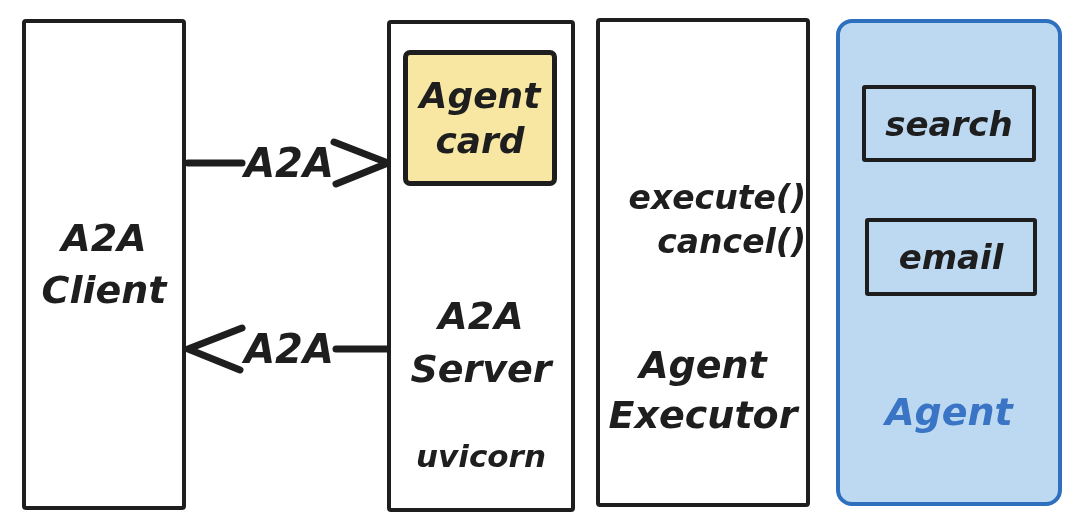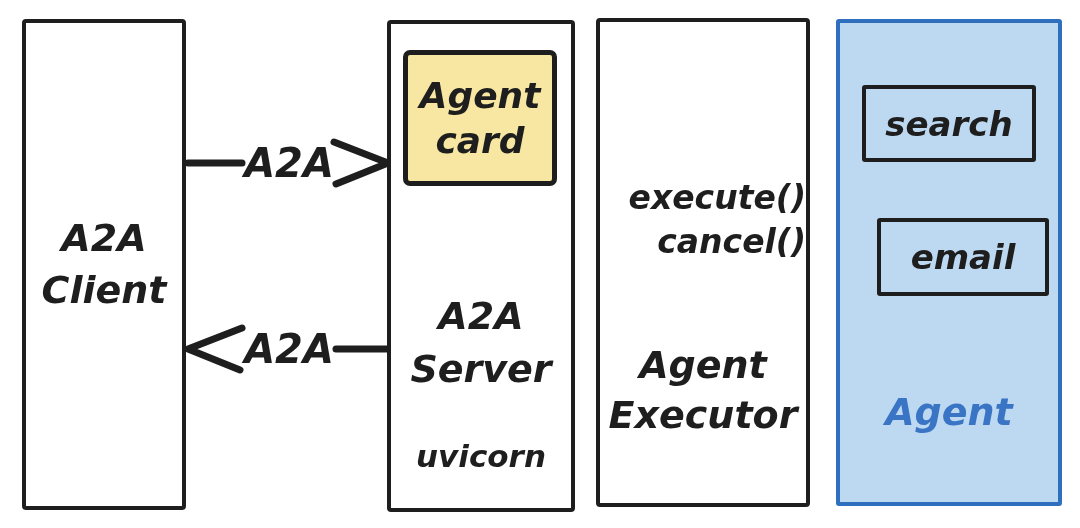--- a/index.html
+++ b/index.html
@@ -74,33 +74,33 @@
   .executor-label {
     position: absolute; left: 0; right: 0; top: 318px;
     text-align: center; font-size: 38px; line-height: 50px;
   }
 
   
   .agent-box {
     left: 836px; top: 19px; width: 226px; height: 487px;
     border-color: var(--agent-border, #2e70bd);
     background: var(--agent-fill, #bdd9f2);
-    border-radius: 3px;
+    border-radius: 16px;
   }
   .skill-box {
     position: absolute;
     border: 4px solid var(--ink, #1e1e1e);
     border-radius: 3px;
     background: transparent;
     display: flex; align-items: center; justify-content: center;
     font-size: 34px;
     box-sizing: border-box;
   }
   .skill-search { left: 22px; top: 62px;  width: 174px; height: 77px; }
-  .skill-email  { left: 25px; top: 195px; width: 172px; height: 78px; margin-left: 12px; }
+  .skill-email  { left: 25px; top: 195px; width: 172px; height: 78px; }
   .agent-label {
     position: absolute; left: 0; right: 0; top: 367px;
     text-align: center; font-size: 38px; font-weight: 700;
     color: var(--agent-label, #3a74c4);
   }
 </style>
 </head>
 <body>
 
 <div id="canvas">

